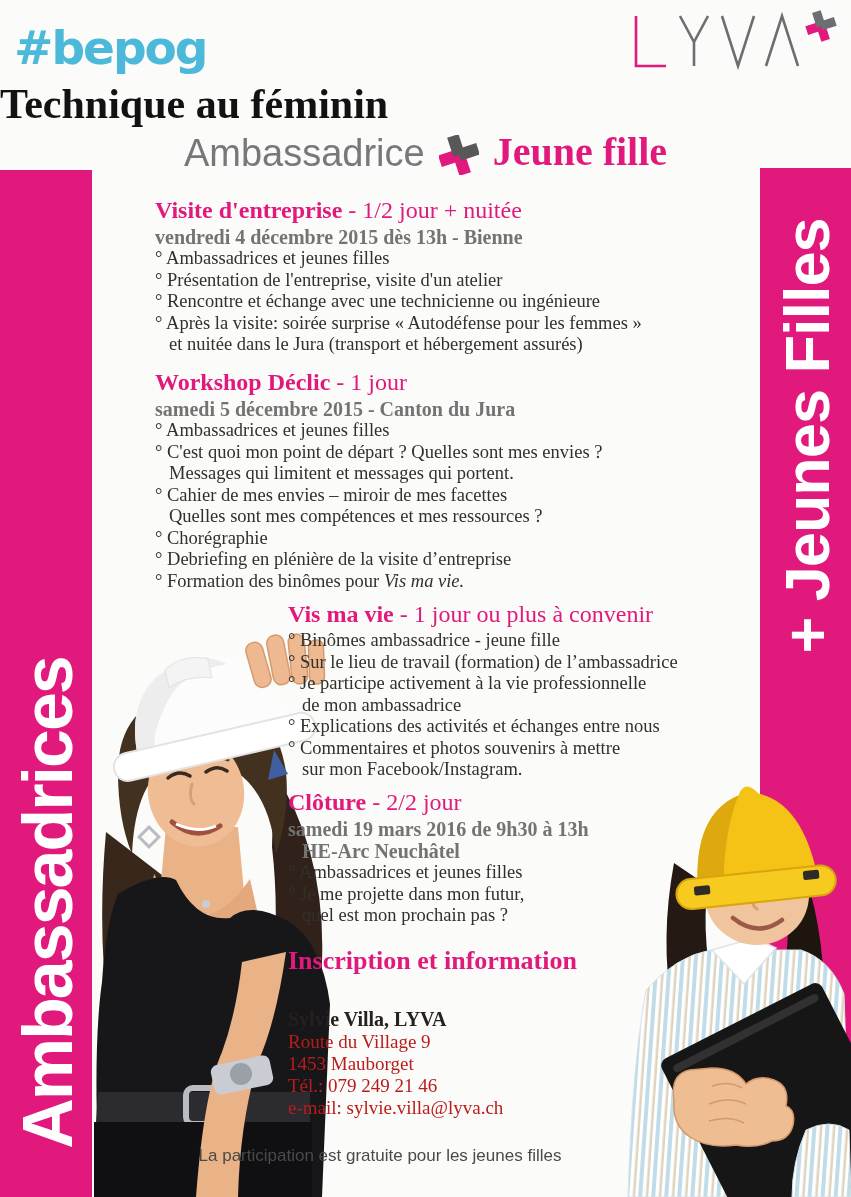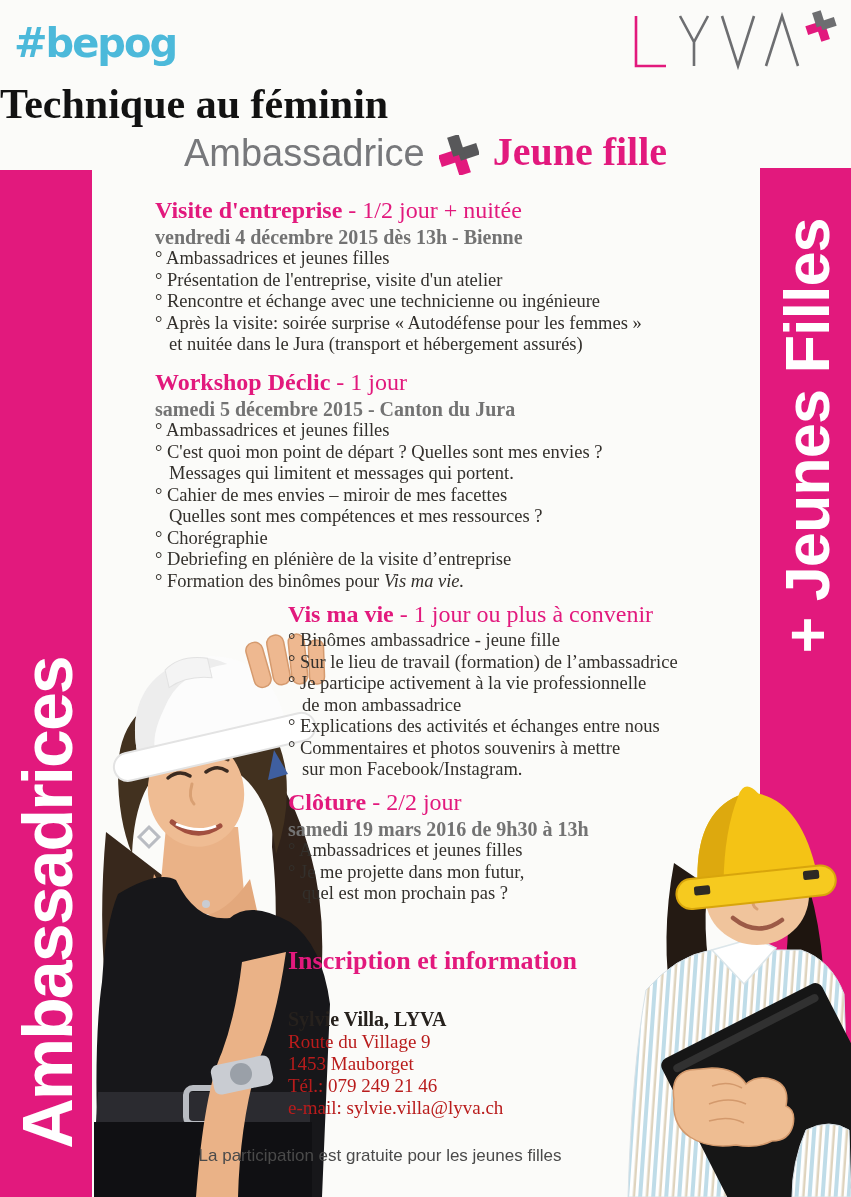--- a/index.html
+++ b/index.html
@@ -5,21 +5,21 @@
   html,body{margin:0;padding:0;background:#e8e8e8;}
   #page{
     position:relative; width:851px; height:1197px; margin:0 auto;
     background:#fbfbf9; overflow:hidden;
     font-family:"Liberation Serif", serif;
   }
   
   #hashtag{
     position:absolute; left:14px; top:20px;
     font-family:"DejaVu Sans", sans-serif; font-weight:700;
-    font-size:40px; letter-spacing:-2px; color:#4cb9da;
+    font-size:47px; letter-spacing:-2px; color:#4cb9da;
   }
   #logo{ position:absolute; left:626px; top:8px; }
   #main-title{
     position:absolute; left:0; right:0; top:80px; 
     font-weight:700; font-size:42px; color:#121212;
   }
   #subtitle{
     position:absolute; left:0; right:0; top:128px;
     display:flex; align-items:flex-end; justify-content:center; gap:14px;
   }
@@ -218,20 +218,21 @@
         <div class="bline"><span class="deg">° </span>Explications des activités et échanges entre nous</div>
         <div class="bline"><span class="deg">° </span>Commentaires et photos souvenirs à mettre</div>
         <div class="bline cont">sur mon Facebook/Instagram.</div>
       </div>
   </section>
 
   <section class="sec" style="left:288px; top:789px; width:400px;">
     <div class="sec-h"><span class="hb">Clôture</span><span class="hr"> - 2/2 jour</span></div>
     <div class="sec-body">
         <div class="subline">samedi 19 mars 2016 de 9h30 à 13h</div>
+        <div class="subline ind">HE-Arc Neuchâtel</div>
         <div class="bline"><span class="deg">° </span>Ambassadrices et jeunes filles</div>
         <div class="bline"><span class="deg">° </span>Je me projette dans mon futur,</div>
         <div class="bline cont">quel est mon prochain pas ?</div>
       </div>
   </section>
 
   <section class="sec" id="contact" style="left:288px; top:948px; width:400px;">
     <div class="sec-h">Inscription et information</div>
     <div class="cname">Sylvie Villa, LYVA</div>
     <div>

